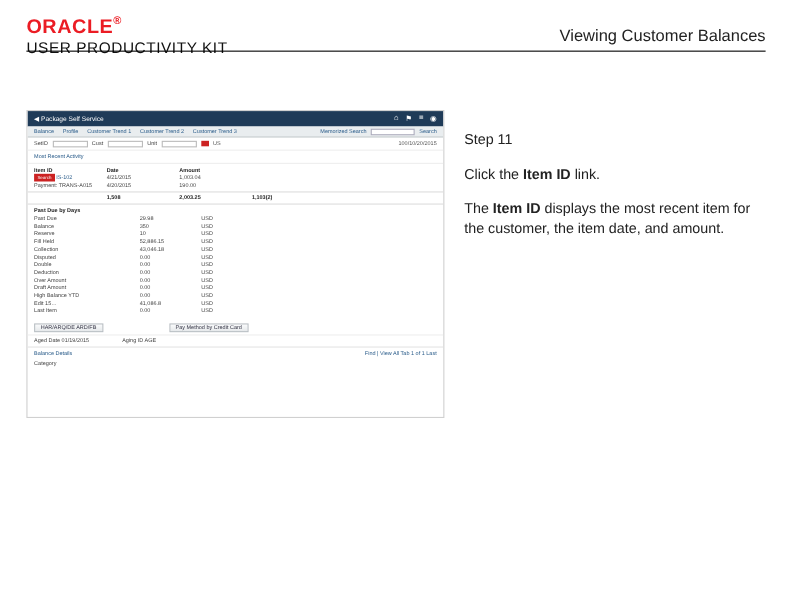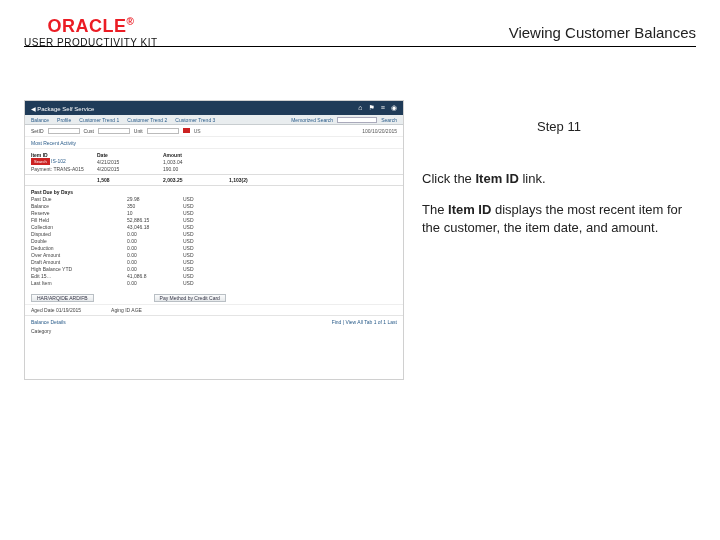--- a/index.html
+++ b/index.html
@@ -15,30 +15,30 @@
   .header {
     position: absolute;
     top: 12px;
     left: 24px;
     right: 24px;
     height: 40px;
     display: flex;
     align-items: center;
     justify-content: space-between;
   }
-  .logo-cluster { display: flex; flex-direction: column; text-align: center; }
+  .logo-cluster { display: flex; flex-direction: column; }
   .oracle-logo {
     font-family: "Arial Black", Arial, sans-serif;
     font-weight: 900;
     font-size: 18px;
     color: #eb1c24;
     letter-spacing: 0.5px;
   }
   .oracle-logo .reg { font-size: 10px; vertical-align: top; }
-  .upk-line { font-size: 10px; letter-spacing: 0.5px; color: #111; }
+  .upk-line { font-size: 14px; letter-spacing: 0.5px; color: #111; }
   .divider {
     position: absolute;
     top: 46px; left: 24px; right: 24px;
     border-top: 1px solid #000;
   }
   .page-title {
     font-size: 15px;
     color: #222;
     text-align: right;
   }
@@ -178,21 +178,21 @@
   .mini-footer .cat { color:#444; padding-top:2px; }
 
   
   .instructions {
     flex: 1;
     font-size: 13px;
     line-height: 1.35;
     color: #222;
     padding-top: 18px;
   }
-  .instructions .step { margin-bottom: 34px; text-align: center; }
+  .instructions .step { margin-bottom: 14px; }
   .instructions p { margin-bottom: 14px; }
   .instructions b { font-weight: bold; }
 </style>
 </head>
 <body>
 
 <div class="header">
   <div class="logo-cluster">
     <div class="oracle-logo">
       <span>ORACLE</span><span class="reg">®</span>

